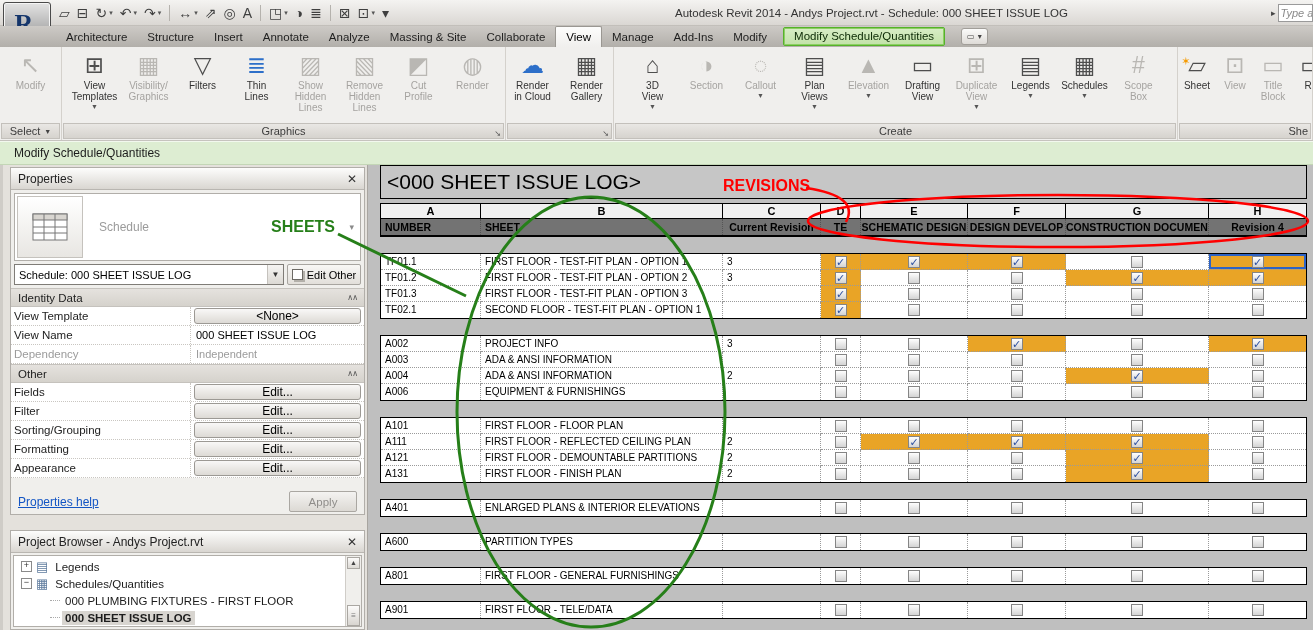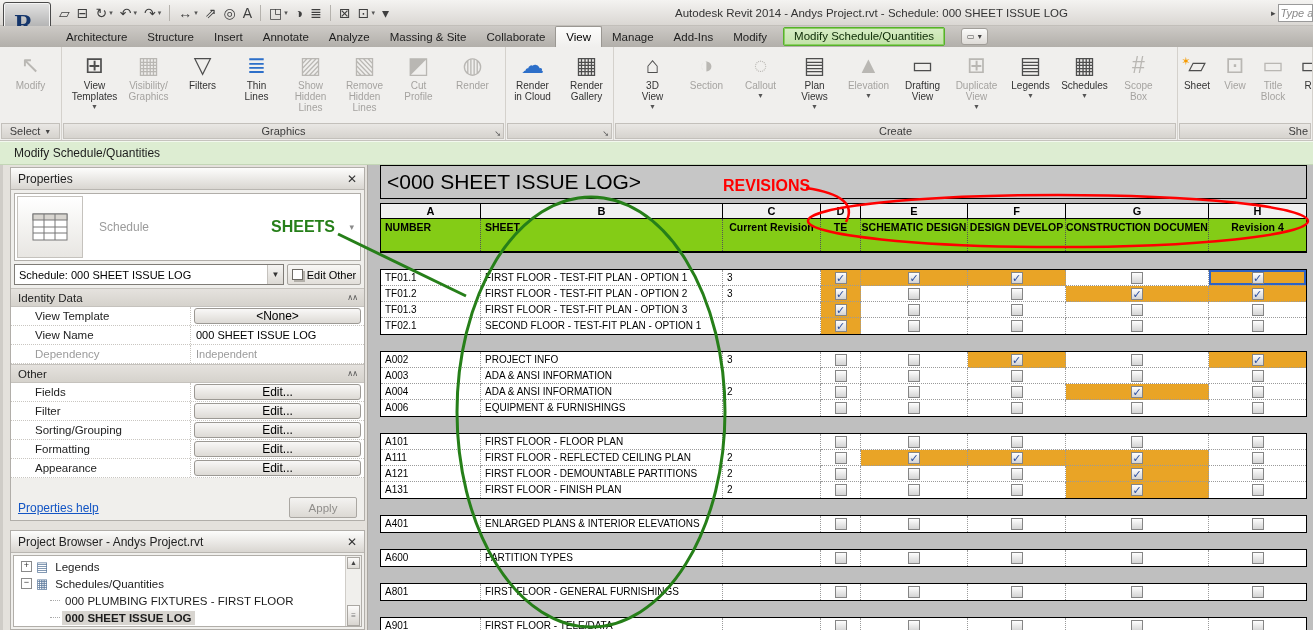--- a/index.html
+++ b/index.html
@@ -65,21 +65,21 @@
   
   .greenbar{height:24px;background:#ddedd2;border-top:1px solid #f2f8ee;border-bottom:1px solid #c3d6b6;
             font-size:12px;color:#1c1c1c;display:flex;align-items:center;padding-left:14px;box-sizing:border-box}
 
   
   .content{display:flex;height:465px}
   .leftcol{width:368px;background:#e4e1dc;border-right:1px solid #a8a5a0;display:flex;flex-direction:column;
            box-sizing:border-box;padding:2px 2px 0 7px;border-left:3px solid #cfccc7}
   .win{background:#f0efec;border:1px solid #b1aea9;display:flex;flex-direction:column;box-sizing:border-box}
   .props-win{height:364px}
-  .browser-win{flex:1;margin-top:9px;margin-bottom:0}
+  .browser-win{flex:1;margin-top:15px;margin-bottom:0}
   .win-header{height:21px;background:linear-gradient(#fdfdfc,#d9d6d1);border-bottom:1px solid #b9b6b1;
               display:flex;align-items:center;font-size:12px;color:#222;padding:0 7px;flex:0 0 auto}
   .win-close{margin-left:auto;font-size:12px;color:#333;font-weight:bold}
   .type-selector{margin:3px;height:66px;background:#fff;border:1px solid #b1aea9;display:flex;
                  align-items:center;flex:0 0 auto}
   .type-icon-box{width:64px;height:60px;margin:2px;border:1px solid #c5c2bd;
                  background:linear-gradient(#ffffff,#e8e6e2);display:flex;align-items:center;justify-content:center}
   .type-label{color:#9b9b9b;font-size:12px;margin-left:14px}
   .type-caret{margin-left:auto;margin-right:6px;color:#8a8a8a;font-size:9px}
   .combo-row{display:flex;margin:0 3px 3px 3px;height:21px;flex:0 0 auto}
@@ -88,21 +88,21 @@
   .combo-caret{margin-left:auto;width:15px;align-self:stretch;display:flex;align-items:center;justify-content:center;
                font-size:8px;color:#333;border-left:1px solid #c5c2bd;background:linear-gradient(#f5f4f2,#dcd9d4)}
   .edit-type-btn{width:72px;margin-left:3px;border:1px solid #a8a5a0;background:linear-gradient(#f8f7f5,#e2dfda);
                  display:flex;align-items:center;justify-content:center;font-size:11px;gap:4px;border-radius:2px}
   .et-icon{width:9px;height:9px;border:1px solid #6d6a65;background:#fff;box-shadow:2px 2px 0 #b3b0aa}
   .sec-header{height:17px;background:linear-gradient(#e5e2de,#d5d2cc);border-top:1px solid #c5c2bd;
               border-bottom:1px solid #c5c2bd;font-size:11.5px;color:#222;display:flex;align-items:center;
               padding:0 7px;flex:0 0 auto}
   .sec-chevrons{margin-left:auto;font-size:8px;color:#555;letter-spacing:-1px}
   .prop-row{height:18px;display:flex;background:#fff;border-bottom:1px dotted #c9c6c1;font-size:11.5px;flex:0 0 auto}
-  .prop-label{width:180px;padding-left:24px;display:flex;align-items:center;color:#222;
+  .prop-label{width:180px;padding-left:3px;display:flex;align-items:center;color:#222;
               border-right:1px dotted #c9c6c1;box-sizing:border-box;white-space:nowrap}
   .prop-label.dim{color:#9b9b9b}
   .prop-value{flex:1;display:flex;align-items:center;padding:1px 3px;box-sizing:border-box;overflow:hidden}
   .value-btn{flex:1;height:14px;line-height:14px;text-align:center;background:linear-gradient(#f9f8f7,#dddad5);
              border:1px solid #9c9994;border-radius:3px;font-size:12px;white-space:nowrap;overflow:hidden}
   .value-text{padding-left:2px;font-size:11px;white-space:nowrap}
   .value-text.dim{color:#9b9b9b}
   .props-filler{flex:1}
   .help-row{height:25px;display:flex;align-items:center;padding:0 7px;flex:0 0 auto}
   .help-link{color:#1355c4;text-decoration:underline;font-size:12px}
@@ -127,21 +127,21 @@
 
   
   .sched{flex:1;background:#bfbfbf;padding:0 0 0 12px;box-sizing:border-box;overflow:hidden}
   .sched-title{width:927px;height:34px;border:1px solid #000;font-size:21px;line-height:32px;padding-left:6px;
                color:#000;background:#c6c6c6;box-sizing:border-box;white-space:nowrap}
   .sched-head{width:927px;border:1px solid #000;border-bottom-width:2px;margin-top:4px;box-sizing:border-box;background:#fff}
   .row-grid{display:grid;grid-template-columns:100px 242px 98px 40px 107px 98px 143px 1fr}
   .letters .cell{height:15px;background:#f1f1f1;border-right:1px solid #000;border-bottom:1px solid #000;
                  font-weight:bold;font-size:11px;text-align:center;line-height:15px;box-sizing:border-box}
   .letters .cell:last-child{border-right:none}
-  .heads .cell{height:32px;background:#84cc16;border-right:1px dotted #555;font-weight:bold;font-size:10.5px;
+  .heads .cell{height:16px;background:#737373;border-right:1px dotted #555;font-weight:bold;font-size:10.5px;
                line-height:16px;white-space:nowrap;overflow:hidden;box-sizing:border-box}
   .heads .cell:last-child{border-right:none}
   .sched-group{width:927px;border:1px solid #000;margin-top:16px;background:#fff;box-sizing:border-box}
   .data-row .cell{height:16px;border-right:1px dotted #9a9a9a;font-size:10px;line-height:15px;
                   white-space:nowrap;overflow:hidden;box-sizing:border-box;background:#fff}
   .data-row .cell:last-child{border-right:none}
   .data-row:not(:last-child) .cell{border-bottom:1px dotted #9a9a9a}
   .cell.txt{padding-left:4px}
   .cell.chk{display:flex;align-items:center;justify-content:center}
   .cell.orange{background:#e9a426}

